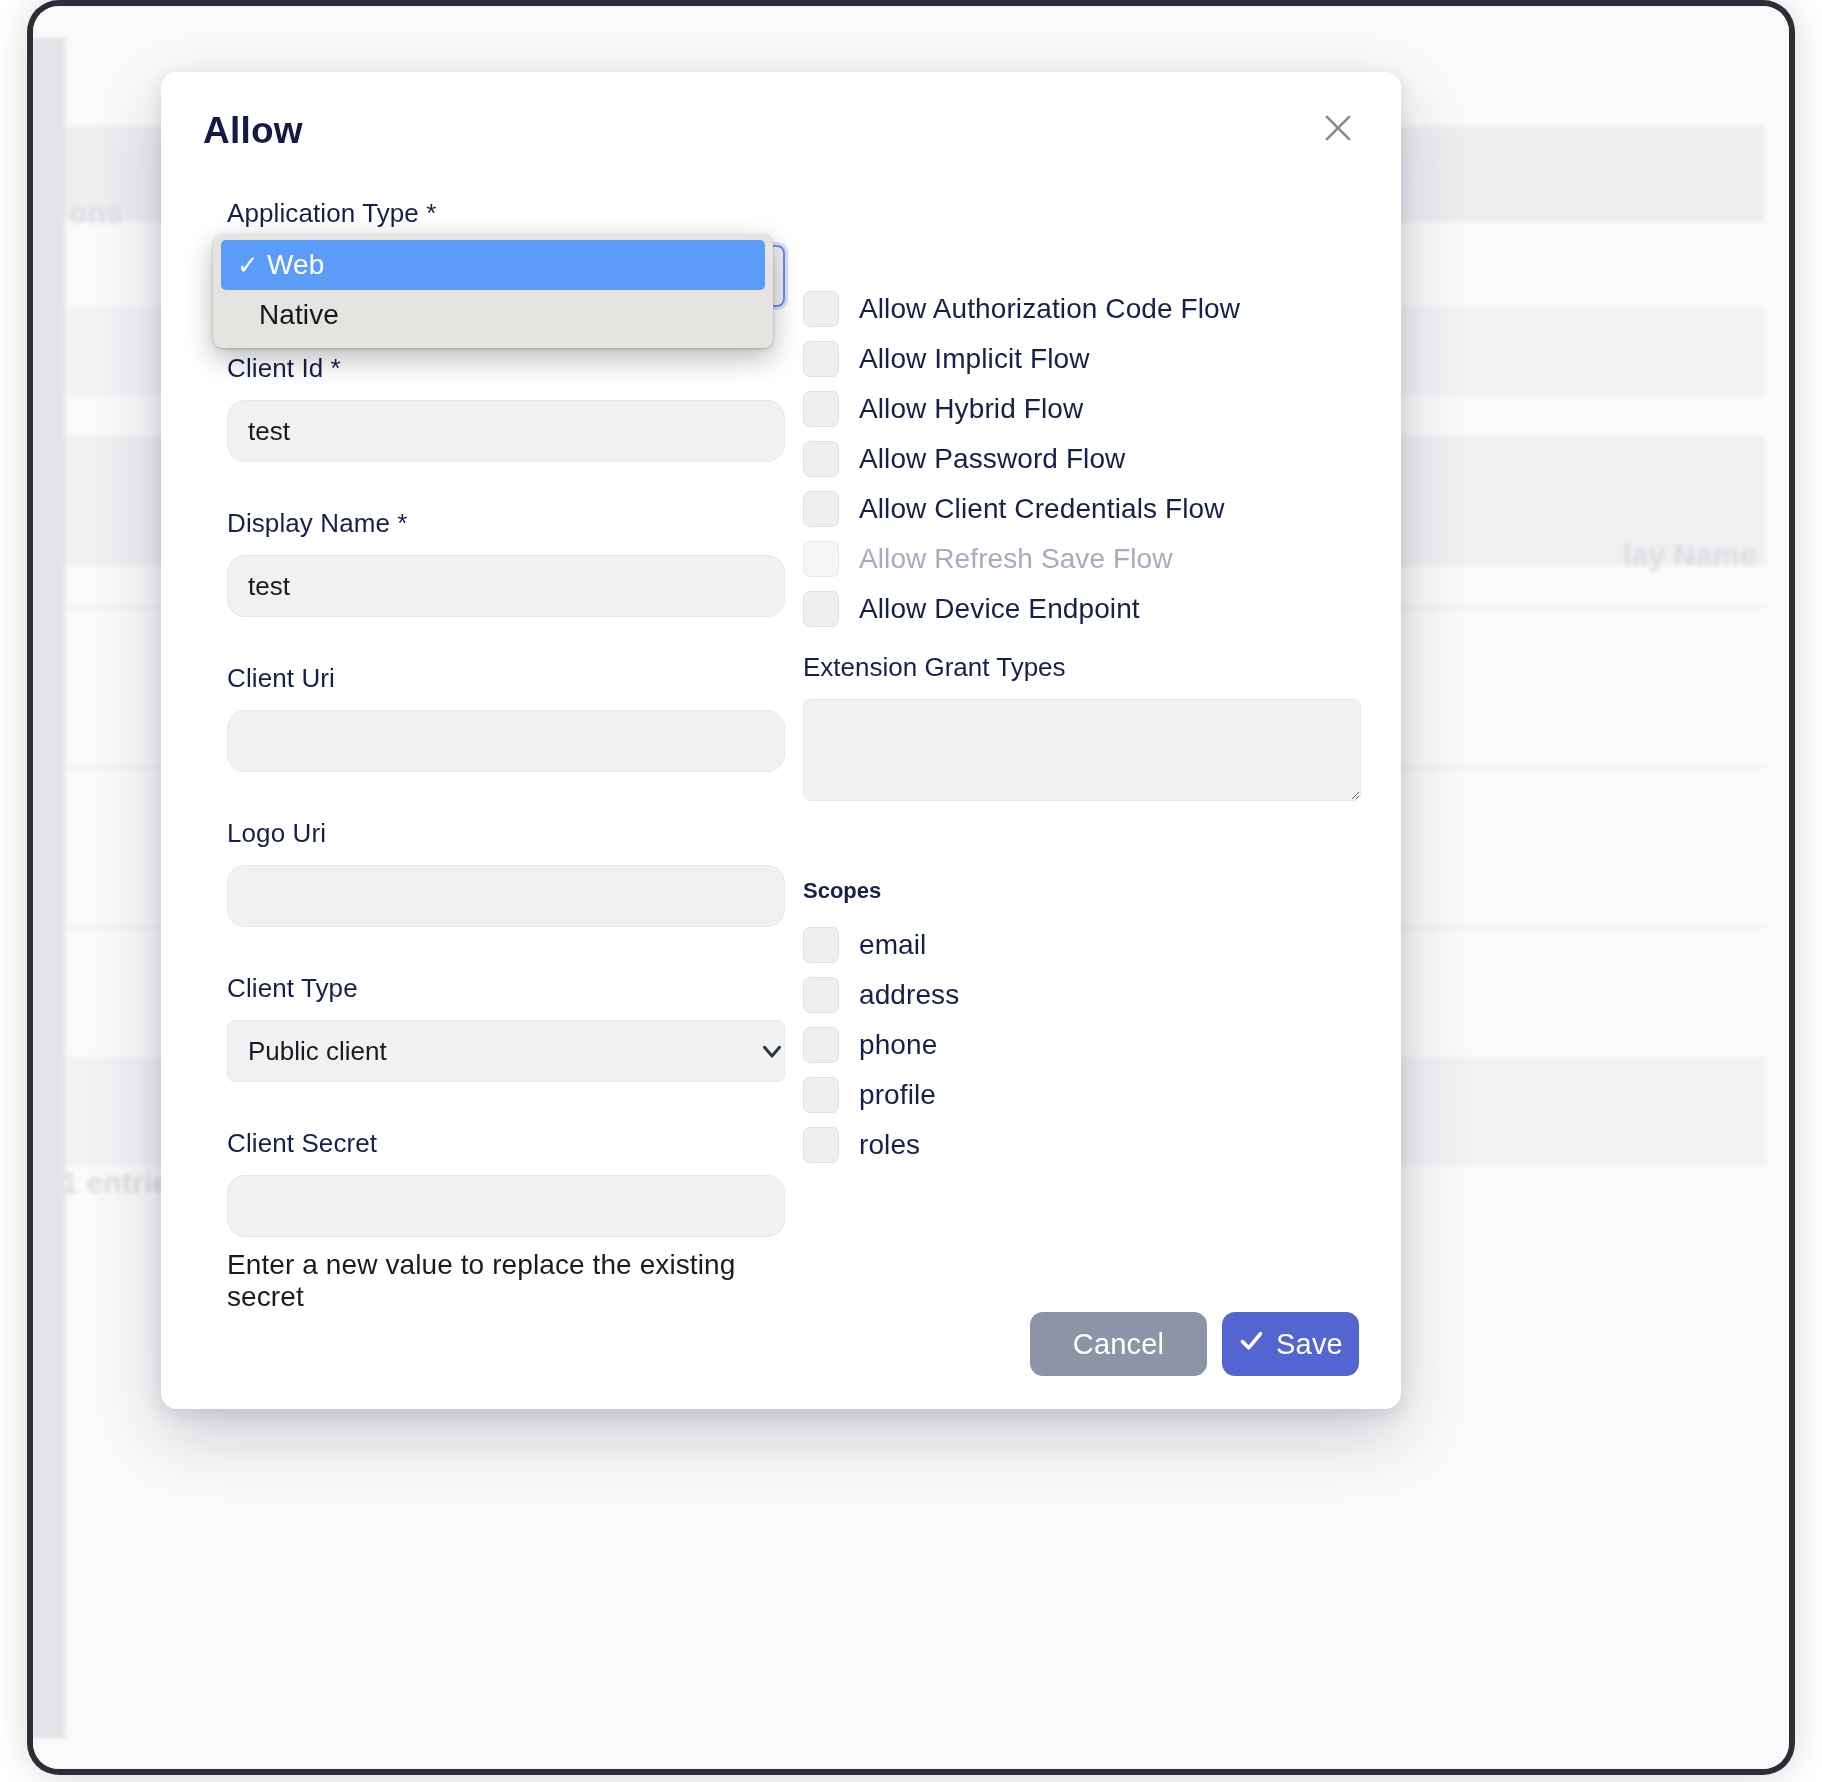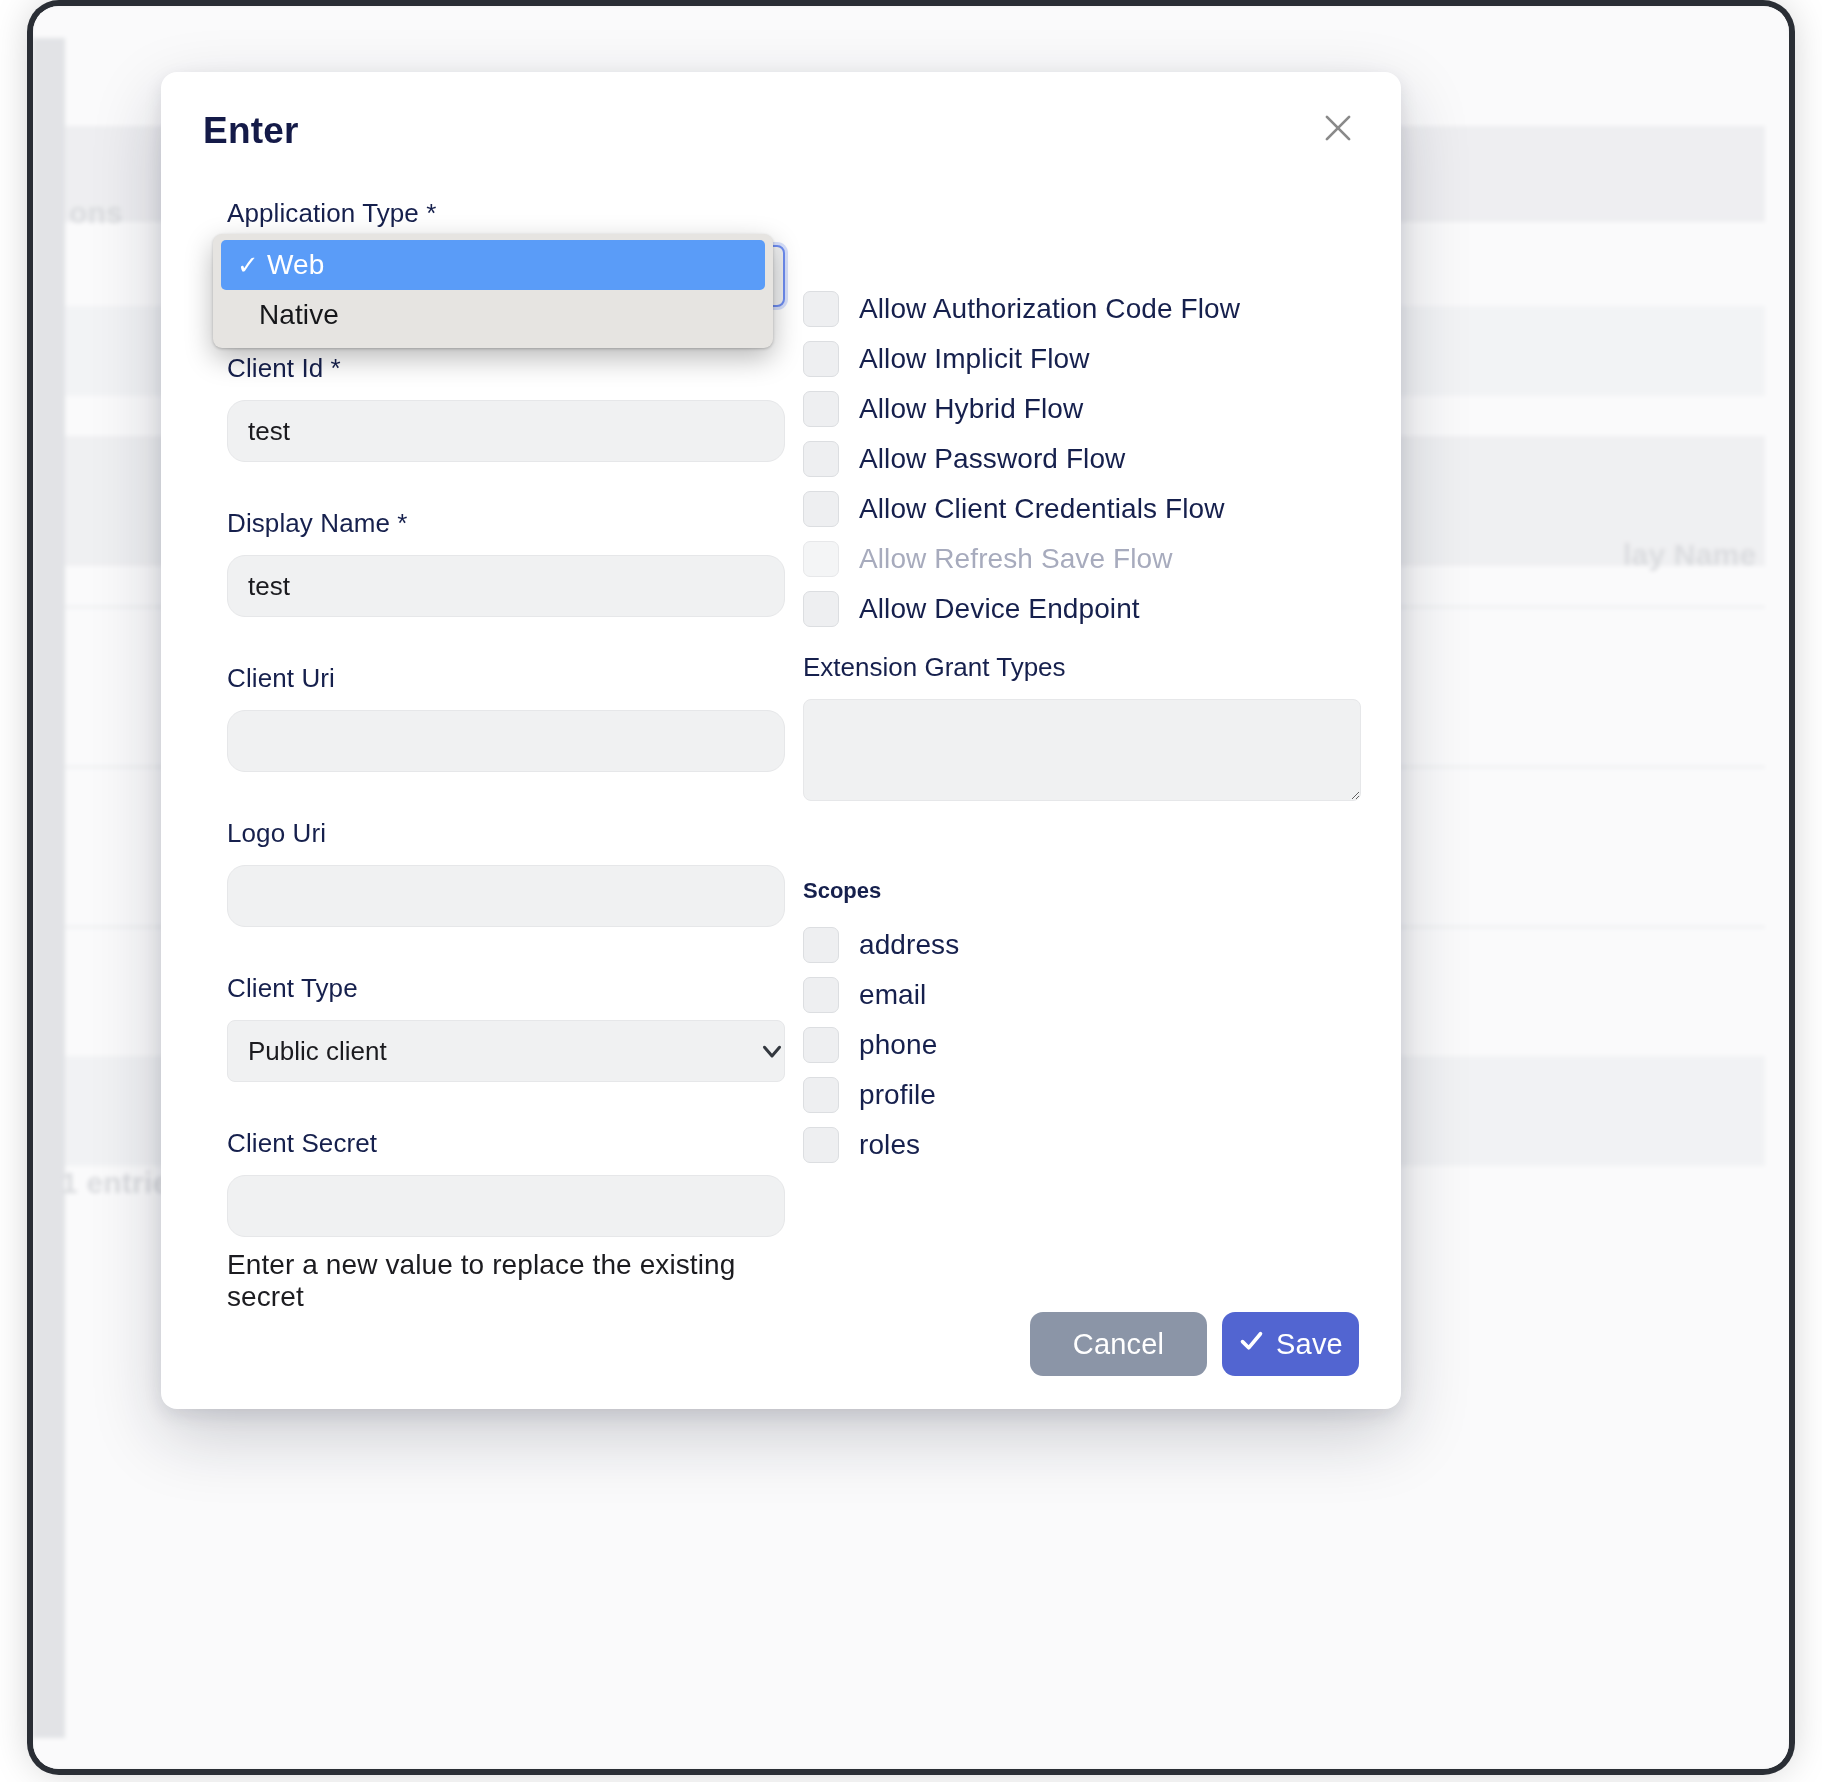--- a/index.html
+++ b/index.html
@@ -386,21 +386,21 @@
       <span class="bg-text" style="left:36px;top:190px;">ons</span>
       <span class="bg-text" style="left:1590px;top:532px;">lay Name</span>
       <span class="bg-text" style="left:28px;top:1160px;">1 entries</span>
     </div>
 
     <div id="scrim"></div>
 
     <div id="modal">
 
       <div id="modal-header">
-        <div id="modal-title">Enter</div>
+        <div id="modal-title">Allow</div>
 
         <button id="close-btn">
           <span>
             <svg width="38" height="38" viewBox="0 0 24 24" fill="none" stroke="#8a8a8a" stroke-width="1.7" stroke-linecap="round">
               <line x1="5" y1="5" x2="19" y2="19"></line>
               <line x1="19" y1="5" x2="5" y2="19"></line>
             </svg>
           </span>
         </button>
       </div>
@@ -517,25 +517,25 @@
 
           <span class="block-label">Extension Grant Types</span>
           <textarea class="textarea" style=""></textarea>
 
           <div class="scopes-gap"></div>
 
           <span class="block-label bold">Scopes</span>
 
           <div class="check-row">
             <span class="check-box"></span>
+            <span class="check-label">email</span>
+          </div>
+          <div class="check-row">
+            <span class="check-box"></span>
             <span class="check-label">address</span>
-          </div>
-          <div class="check-row">
-            <span class="check-box"></span>
-            <span class="check-label">email</span>
           </div>
           <div class="check-row">
             <span class="check-box"></span>
             <span class="check-label">phone</span>
           </div>
           <div class="check-row">
             <span class="check-box"></span>
             <span class="check-label">profile</span>
           </div>
           <div class="check-row">

